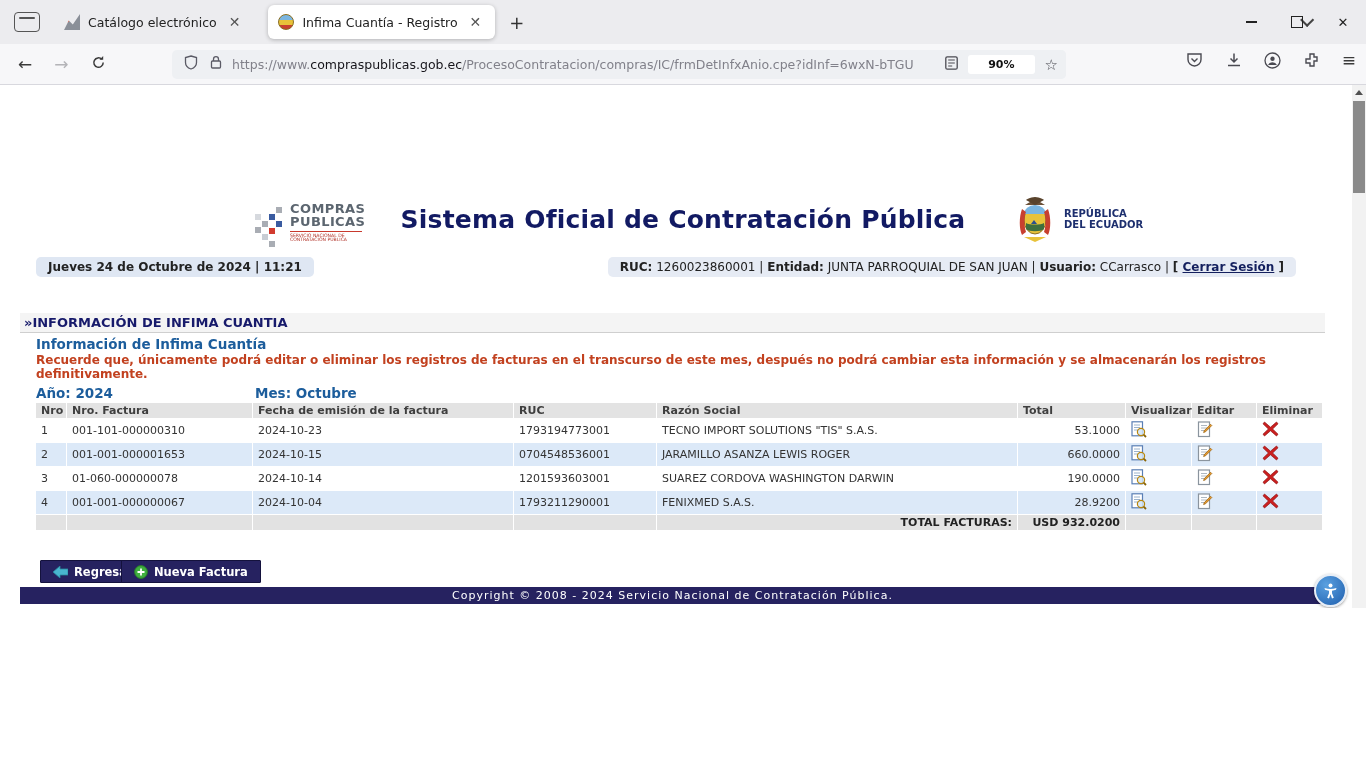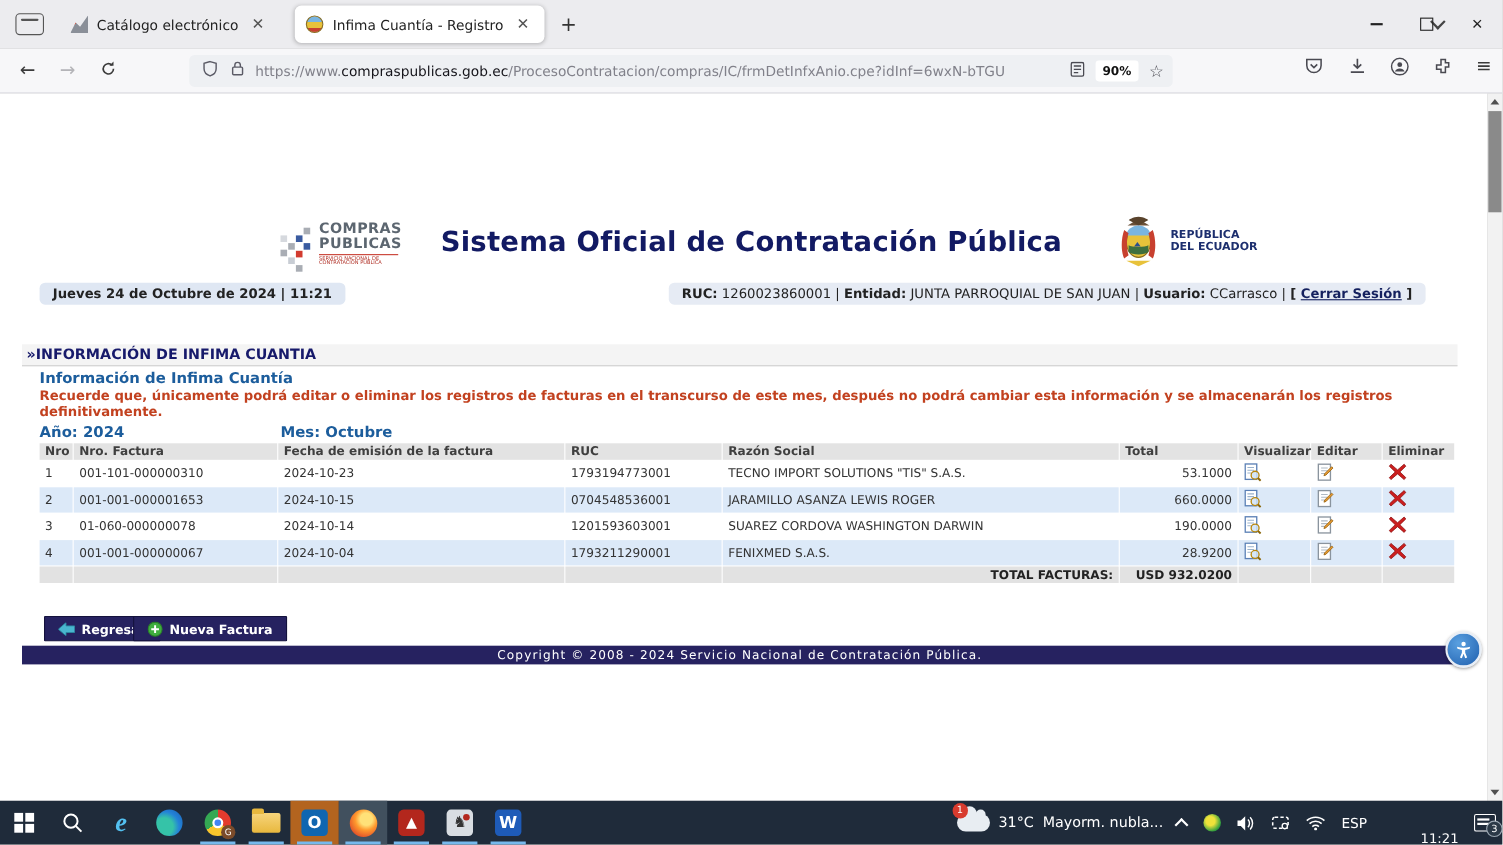--- a/index.html
+++ b/index.html
@@ -1,17 +1,17 @@
 <!DOCTYPE html>
 <html><head>
 <meta charset="utf-8">
 <style>
   * { margin:0; padding:0; box-sizing:border-box; }
   html,body { width:1366px; height:768px; overflow:hidden; font-family:"DejaVu Sans","Liberation Sans",sans-serif; background:#fff; }
-  .screen { position:relative; width:1366px; height:768px; background:#a3a3a3; overflow:hidden; }
+  .screen { position:relative; width:1366px; height:608px; background:#84cc16; overflow:hidden; }
 
   
   .tabbar { position:absolute; top:0; left:0; width:1366px; height:44px; background:#ececef; display:flex; align-items:center; }
   .tab-library { width:26px; height:20px; margin-left:14px; border:1.6px solid #555; border-radius:4px; position:relative; }
   .tab-library::after { content:""; position:absolute; top:4px; left:4px; right:4px; height:2px; background:#555; border-radius:1px; }
   .tab { display:flex; align-items:center; gap:8px; height:34px; padding:0 10px; margin-left:14px; border-radius:6px; min-width:200px; color:#222; font-size:12.5px; }
   .tab.active { background:#fff; box-shadow:0 1px 4px rgba(0,0,0,.25); }
   .tab .close { margin-left:auto; color:#555; font-size:14px; padding:0 4px; }
   .favicon { width:16px; height:16px; flex:0 0 16px; }
   .fav-catalog { background:linear-gradient(135deg,#c94f3d 0 40%,#8a8f98 40% 100%); clip-path:polygon(0 100%,30% 40%,55% 65%,100% 0,100% 100%); }
@@ -28,21 +28,21 @@
   .nav-arrow { font-size:17px; color:#3b3b3b; margin-left:18px; }
   .nav-arrow.fwd { color:#b4b4b8; margin-left:22px; }
   .reload-icon { margin-left:22px; }
   .urlfield { position:absolute; left:172px; top:6px; width:894px; height:29px; background:#eef0f3; border-radius:5px; display:flex; align-items:center; overflow:hidden; }
   .urlfield .shield, .urlfield .lock { margin-left:12px; flex:0 0 auto; }
   .urltext { margin-left:10px; font-size:12.5px; white-space:nowrap; overflow:hidden; flex:1 1 auto; position:relative; }
   .urltext .dim { color:#81818a; }
   .urltext .host { color:#15141a; }
   .url-fade { position:absolute; right:104px; top:6px; width:40px; height:29px; background:linear-gradient(90deg,rgba(238,240,243,0),#eef0f3); }
   .url-right { position:absolute; right:0; top:0; height:29px; display:flex; align-items:center; gap:10px; padding-right:8px; background:#eef0f3; }
-  .zoom-pill { background:#fff; border-radius:3px; font-size:11px; color:#111; padding:3px 6px; font-weight:600; }
+  .zoom-pill { background:#fff; border-radius:3px; font-size:11px; color:#111; padding:3px 20px; font-weight:600; }
   .star { font-size:15px; color:#4a4a52; }
   .toolbar-right { position:absolute; right:10px; top:50px; display:flex; gap:21px; align-items:center; }
   .tb-ic { width:18px; height:18px; display:flex; align-items:center; justify-content:center; color:#4a4a52; }
   .hamburger { font-size:17px; color:#3b3b3b; letter-spacing:0; }
 
   
   .page { position:absolute; top:85px; left:0; width:1352px; height:643px; background:#fff; overflow:hidden; }
 
   .cp-logo { position:absolute; left:253px; top:112px; width:110px; height:50px; display:flex; }
   .cp-pixels { width:34px; position:relative; }

